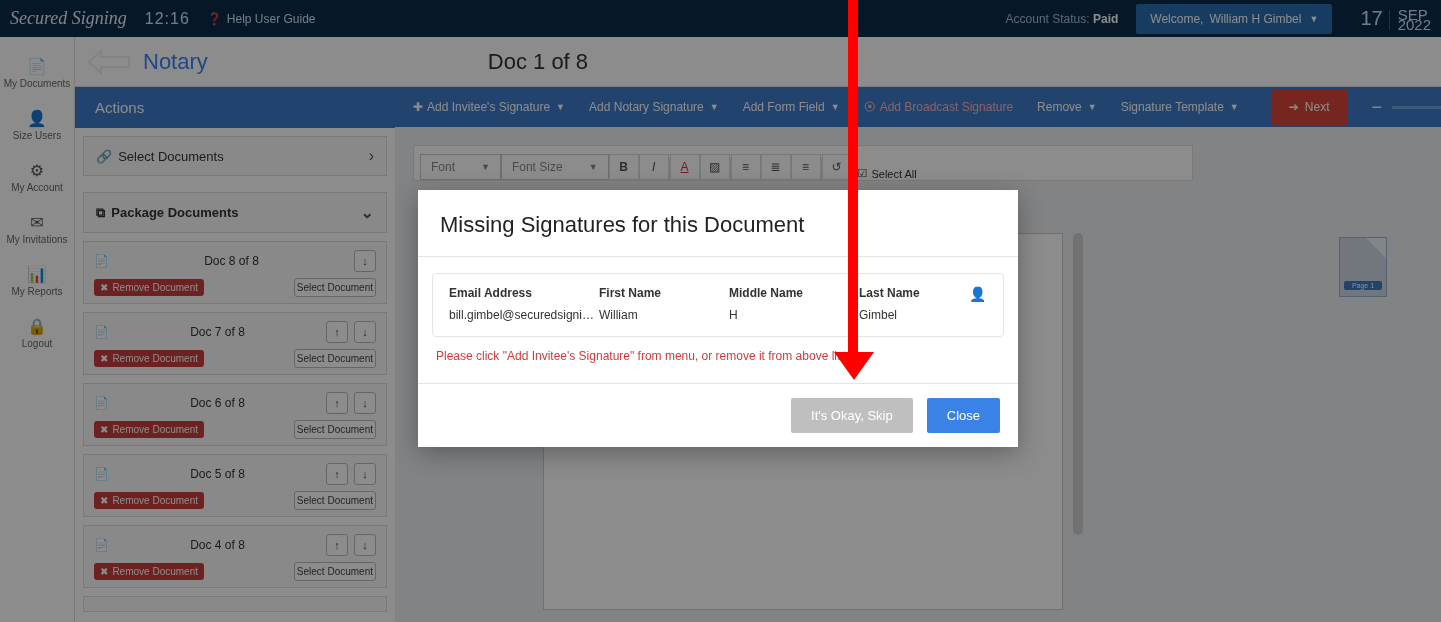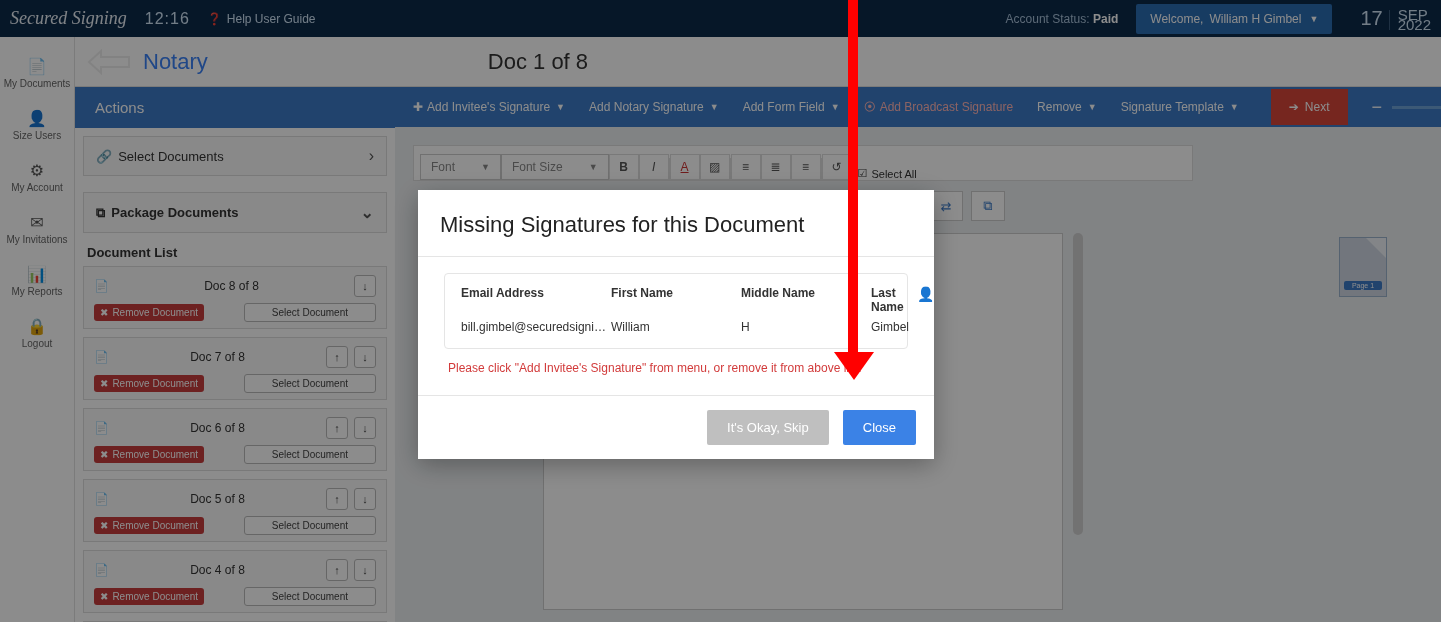--- a/index.html
+++ b/index.html
@@ -35,21 +35,21 @@
 .accordion.open{font-weight:600}
 .accordion .chev{margin-left:auto;font-size:16px;color:#555}
 .doclist-title{padding:4px 12px 6px;font-size:13px;font-weight:600;color:#333}
 .doclist{flex:1;overflow:auto;padding:0 8px}
 .doc-card{border:1px solid #ddd;background:#fafafa;margin-bottom:8px;padding:8px 10px 6px;font-size:12px;color:#333}
 .doc-card-top{display:flex;align-items:center;gap:6px}
 .doc-card-top .name{flex:1;text-align:center;color:#333}
 .sqbtn{width:22px;height:22px;border:1px solid #bbb;background:#fff;border-radius:3px;display:flex;align-items:center;justify-content:center;font-size:11px;color:#444;cursor:pointer}
 .doc-card-bot{display:flex;align-items:center;gap:6px;margin-top:6px}
 .remove-badge{background:#c63c3c;color:#fff;font-size:10px;padding:3px 6px;border-radius:3px;display:flex;align-items:center;gap:4px;cursor:pointer}
-.select-doc{margin-left:auto;border:1px solid #bbb;background:#fff;border-radius:3px;padding:3px 27px;font-size:10px;color:#444;cursor:pointer}
+.select-doc{margin-left:auto;border:1px solid #bbb;background:#fff;border-radius:3px;padding:3px 2px;font-size:10px;color:#444;cursor:pointer}
 
 .editor{flex:1;display:flex;flex-direction:column;background:#eceff1;overflow:hidden}
 .toolbar-blue{background:#3d7bc7;color:#fff;height:40px;display:flex;align-items:center;gap:24px;padding:0 18px;font-size:12px}
 .tb-item{display:flex;align-items:center;gap:4px;cursor:pointer;white-space:nowrap}
 .tb-item.red{color:#ffb5b5}
 .tb-item.danger{color:#fff}
 .next-btn{background:#d7453a;color:#fff;padding:11px 18px;margin-left:8px;display:flex;align-items:center;gap:6px;cursor:pointer}
 .zoom-ctrl{margin-left:auto;display:flex;align-items:center;gap:10px;color:#fff}
 .zoom-track{width:120px;height:3px;background:#6ea2d8;position:relative}
 .format-bar{margin:18px 18px 0;background:#fff;border:1px solid #ddd;height:36px;display:flex;align-items:flex-end;padding:0 6px;gap:0;font-size:12px;color:#555;max-width:780px}
@@ -63,23 +63,23 @@
 .mini-controls .gap{width:70px}
 .page-area{flex:1;margin:12px 18px;display:flex;gap:10px;overflow:hidden}
 .page{background:#fff;border:1px solid #ccc;flex:0 0 520px;height:100%}
 .vscroll{width:10px;background:#d0d0d0;border-radius:5px;height:80%}
 .thumb-col{margin-left:auto;width:120px;display:flex;justify-content:center;padding-top:4px}
 .thumb{width:48px;height:60px;background:linear-gradient(#cfd8e3,#cfd8e3);position:relative;border:1px solid #9bb2cc}
 .thumb::before{content:"";position:absolute;top:0;right:0;border-width:10px;border-style:solid;border-color:#eef3f8 #eef3f8 transparent transparent}
 .thumb-label{position:absolute;bottom:6px;left:4px;right:4px;background:#3d7bc7;color:#fff;font-size:7px;text-align:center;padding:1px 0;border-radius:2px}
 
 
-.modal{position:absolute;z-index:600;top:190px;left:418px;width:516px;background:#fff;box-shadow:0 6px 24px rgba(0,0,0,.3)}
+.modal{position:absolute;z-index:600;top:190px;left:418px;width:600px;background:#fff;box-shadow:0 6px 24px rgba(0,0,0,.3)}
 .modal-hdr{padding:22px 22px 18px;font-size:22px;color:#222;border-bottom:1px solid #e5e5e5}
-.modal-body{padding:16px 26px 6px}
+.modal-body{padding:16px 14px 6px}
 .sig-table{border:1px solid #e5e5e5;border-radius:4px;padding:12px 16px 14px;display:grid;grid-template-columns:150px 130px 130px 1fr 26px;row-gap:6px;font-size:12px;color:#333}
 .sig-table .h{font-weight:600}
 .pin{color:#e07b3a;font-size:14px;text-align:right}
 .modal-msg{color:#d23b3b;font-size:12px;padding:12px 4px 14px}
 .modal-ftr{border-top:1px solid #e5e5e5;padding:14px 18px;display:flex;justify-content:flex-end;gap:14px}
 .btn{padding:10px 20px;font-size:13px;border:none;cursor:pointer;border-radius:2px}
 .btn-skip{background:#bfbfbf;color:#fff}
 .btn-close{background:#3b82e6;color:#ffffff}
 
 
@@ -165,21 +165,20 @@
         <div class="accordion">
           <span>🔗</span>
           <span>Select Documents</span>
           <span class="chev">›</span>
         </div>
         <div class="accordion open">
           <span>⧉</span>
           <span>Package Documents</span>
           <span class="chev">⌄</span>
         </div>
-        <div class="doclist-title">Document List</div>
         <div class="doclist" id="doclist">
             <div class="doc-card">
               <div class="doc-card-top">
                 <span style="color:#888">📄</span>
                 <span class="name">Doc 8 of 8</span>
                 <span class="sqbtn">↓</span>
               </div>
               <div class="doc-card-bot">
                 <span class="remove-badge"><span>✖</span>Remove Document</span>
                 <span class="select-doc">Select Document</span>

